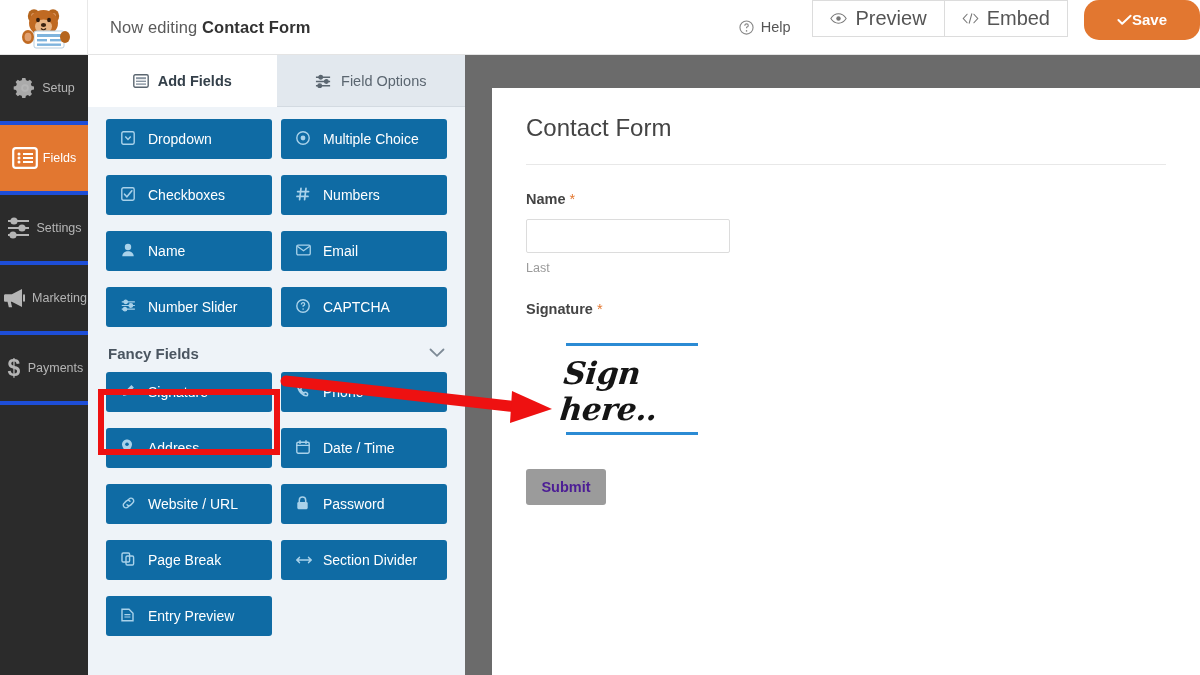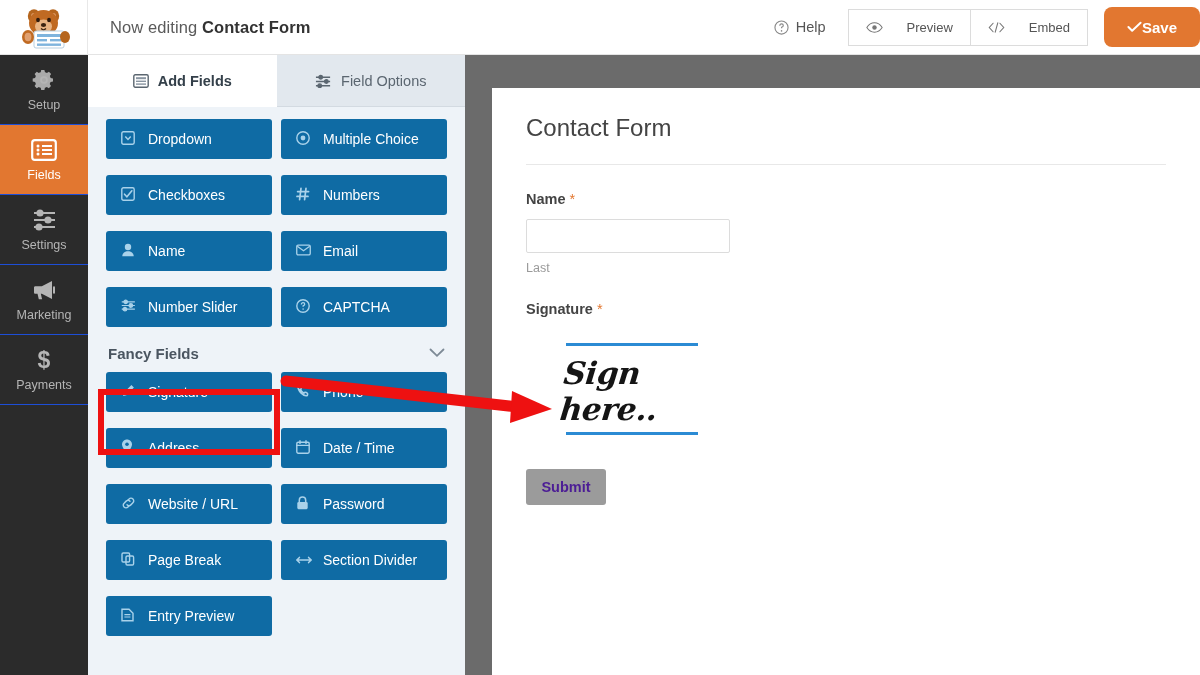--- a/index.html
+++ b/index.html
@@ -21,53 +21,53 @@
     width: 88px; height: 55px;
     display: flex; align-items: center; justify-content: center;
     border-right: 1px solid #e8e8e8;
   }
   .bear { position: relative; width: 54px; height: 46px; }
   .topbar-title {
     margin-left: 22px; font-size: 16.5px; color: #5a5a5a; letter-spacing: .1px;
   }
   .topbar-title b { color: #333; font-weight: bold; }
   .topbar-right {
-    margin-left: auto; display: flex; align-items: center; height: 55px;
+    margin-left: auto; display: flex; height: 55px;
   }
   .help-btn {
     display: flex; align-items: center; gap: 7px;
     font-size: 14.5px; color: #555; margin-right: 22px; cursor: pointer;
   }
   .btn-group { display: flex; height: 37px; }
   .gbtn {
-    display: flex; align-items: center; gap: 24px;
+    display: flex; align-items: center; gap: 8px;
     padding: 0 17px; height: 37px;
     border: 1px solid #dcdcdc; background: #fff;
-    font-size: 13px; color: #555; cursor: pointer;
+    font-size: 20px; color: #555; cursor: pointer;
   }
   .gbtn + .gbtn { border-left: none; }
   .save-btn {
-    margin-left: 16px; height: 40px; width: 96px;
+    margin-left: 16px; height: 40px; width: 116px;
     background: #e27730; color: #fff;
     display: flex; align-items: center; justify-content: center; 
     font-size: 15px; font-weight: bold; cursor: pointer;
-    border-radius: 8px;
+    border-radius: 15px;
   }
   .icon { display: inline-flex; align-items: center; justify-content: center; }
 
   
   .sidebar {
     position: absolute; left: 0; top: 55px; width: 88px; height: 620px;
     background: #2b2b2b;
   }
   .side-item {
-    height: 70px; display: flex; flex-direction: column;
+    height: 70px; display: flex; flex-direction: row;
     align-items: center; justify-content: center; gap: 5px;
     color: #b5b5b5; font-size: 12.5px; cursor: pointer;
-    border-bottom: 1px solid #1d4ed8;
+    border-bottom: 4px solid #1d4ed8;
   }
   .side-item.active { background: #e27730; color: #fff; }
   .side-item .ico { height: 26px; display: flex; align-items: center; }
 
   
   .panel {
     position: absolute; left: 88px; top: 55px; width: 377px; height: 620px;
     background: #eef3f8;
   }
   .tabs { display: flex; height: 52px; }

